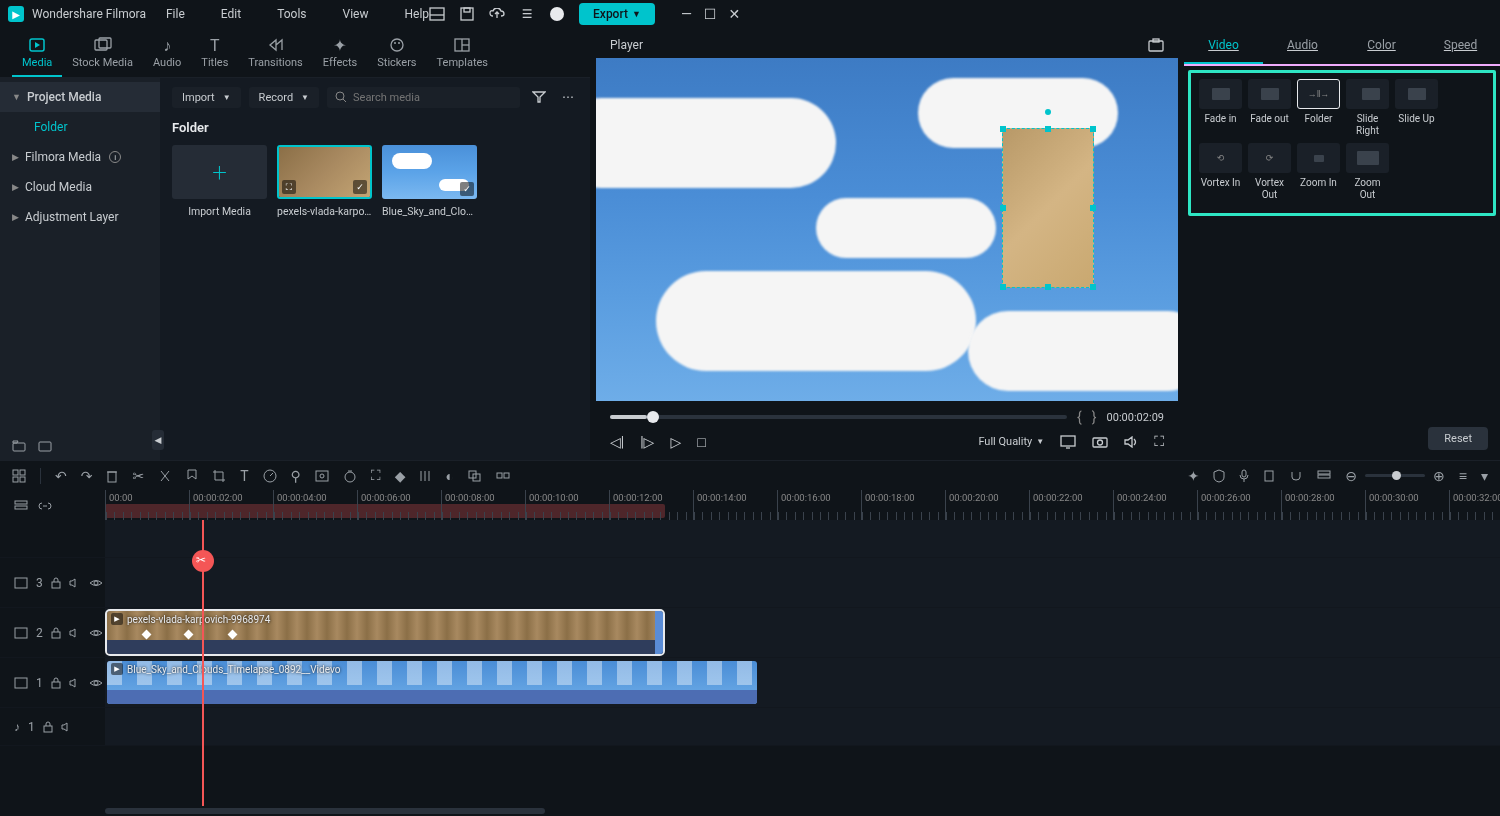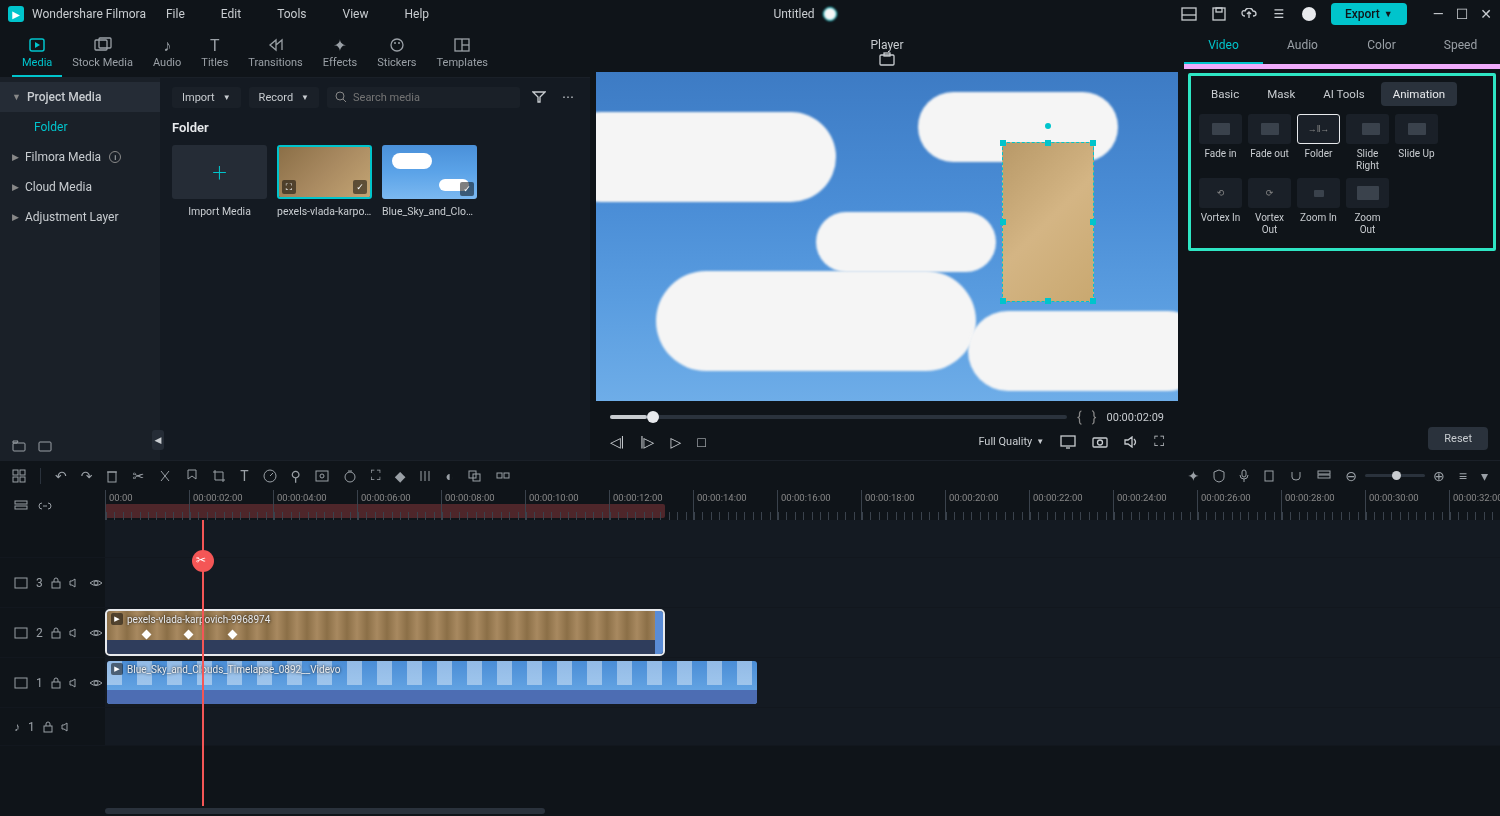--- a/index.html
+++ b/index.html
@@ -61,21 +61,21 @@
 .thumb .skyimg::after { width:30px; height:12px; bottom:8px; right:8px; }
 .thumb .foodimg { width:100%; height:100%; background:linear-gradient(135deg,#8b6f47 0%,#a88960 50%,#c4a574 100%); }
 .thumb .check { position:absolute; bottom:3px; right:3px; width:14px; height:14px; background:rgba(0,0,0,0.5); color:#fff; border-radius:2px; display:flex; align-items:center; justify-content:center; font-size:9px; }
 .thumb .badges { position:absolute; bottom:3px; left:3px; display:flex; gap:2px; }
 .thumb .badges span { width:14px; height:14px; background:rgba(0,0,0,0.5); border-radius:2px; display:flex; align-items:center; justify-content:center; font-size:9px; color:#fff; }
 
 .collapse-handle { position:absolute; left:152px; bottom:10px; width:12px; height:20px; background:#252c36; border-radius:3px; display:flex; align-items:center; justify-content:center; font-size:9px; cursor:pointer; }
 
 
 .player { flex:1; background:#0f1419; display:flex; flex-direction:column; margin:0 6px; }
-.player-head { padding:10px 14px 6px; font-size:12px; color:#c8ccd0; display:flex; justify-content:space-between; align-items:center;flex-direction:column; }
+.player-head { padding:10px 14px 6px; font-size:12px; color:#c8ccd0; display:flex; justify-content:space-between; align-items:center; }
 .player-head .picn { cursor:pointer; }
 .viewport { flex:1; background:linear-gradient(180deg,#3d7bc4 0%,#4a8dd6 40%,#5a9de0 70%,#6eade8 100%); position:relative; margin:0; overflow:hidden; }
 .cloud { position:absolute; background:#f5f5f5; border-radius:50px; filter:blur(1px); }
 .c1 { width:280px; height:90px; top:40px; left:-40px; }
 .c2 { width:200px; height:70px; top:20px; right:60px; }
 .c3 { width:320px; height:100px; bottom:30px; left:60px; }
 .c4 { width:240px; height:80px; bottom:10px; right:-30px; }
 .c5 { width:180px; height:60px; top:140px; left:220px; }
 .overlay-clip { position:absolute; top:70px; right:84px; width:92px; height:160px; background:linear-gradient(135deg,#b89968 0%,#d4b584 50%,#c9a870 100%); border:1px dashed #00c4cc; }
 .overlay-clip .handle { position:absolute; width:6px; height:6px; background:#00c4cc; }
@@ -92,21 +92,21 @@
 .scrub-brackets { display:flex; gap:10px; font-size:14px; color:#888; }
 .timecode { font-size:11px; color:#c8ccd0; font-variant-numeric:tabular-nums; }
 
 .player-controls { padding:4px 14px 10px; display:flex; align-items:center; gap:16px; }
 .player-controls .pcbtn { cursor:pointer; font-size:14px; color:#c8ccd0; }
 .player-controls .spacer { flex:1; }
 .quality { font-size:11px; color:#c8ccd0; display:flex; align-items:center; gap:4px; cursor:pointer; }
 
 
 .inspector { width:316px; background:#0f1419; display:flex; flex-direction:column; }
-.insp-tabs { display:flex; border-bottom:5px solid #f0abfc; }
+.insp-tabs { display:flex; border-bottom:2px solid #f0abfc;text-decoration:underline; }
 .insp-tab { flex:1; text-align:center; padding:10px 0; font-size:12px; color:#9aa0a6; cursor:pointer; }
 .insp-tab.active { color:#00c4cc; border-bottom:2px solid #00c4cc; }
 
 .highlight-box { border:3px solid #2ee6c4; margin:4px; padding:6px 8px 12px; border-radius:2px; }
 .sub-tabs { display:flex; gap:4px; margin-bottom:8px; }
 .sub-tab { padding:5px 12px; font-size:11.5px; color:#c8ccd0; border-radius:4px; cursor:pointer; }
 .sub-tab.active { background:#2a323c; color:#e8eaed; }
 
 .preset-row { display:flex; justify-content:space-between; align-items:center; padding:4px 2px 8px; font-size:11.5px; color:#c8ccd0; }
 .preset-row .chev { cursor:pointer; font-size:10px; }
@@ -178,24 +178,20 @@
 
 <div class="titlebar">
   <div class="logo">▶</div>
   <div class="appname">Wondershare Filmora</div>
   <div class="menus">
     <span>File</span>
     <span>Edit</span>
     <span>Tools</span>
     <span>View</span>
     <span>Help</span>
-  </div>
-  <div class="center">
-    <span class="title">Untitled</span>
-    <span class="cloud"></span>
   </div>
   <div class="right">
     <span class="icn">
         <svg width="16" height="14" viewBox="0 0 16 14">
           <rect x="1" y="1" width="14" height="12" fill="none" stroke="#c8ccd0" stroke-width="1.3"></rect>
           <line x1="1" y1="8" x2="15" y2="8" stroke="#c8ccd0" stroke-width="1.3"></line>
         </svg>
       </span>
     <span class="icn">
         <svg width="14" height="14" viewBox="0 0 14 14">
@@ -457,26 +453,20 @@
   </div>
 
   <div class="inspector">
     <div class="insp-tabs">
       <div class="insp-tab active">Video</div>
       <div class="insp-tab">Audio</div>
       <div class="insp-tab">Color</div>
       <div class="insp-tab">Speed</div>
     </div>
     <div class="highlight-box">
-      <div class="sub-tabs">
-        <div class="sub-tab">Basic</div>
-        <div class="sub-tab">Mask</div>
-        <div class="sub-tab">AI Tools</div>
-        <div class="sub-tab active">Animation</div>
-      </div>
       <div class="anim-grid">
         <div class="anim-item">
             <div class="abox">
               <div class="rect"></div>
             </div>
             <div class="albl">Fade in</div>
           </div>
         <div class="anim-item">
             <div class="abox">
               <div class="rect"></div>

